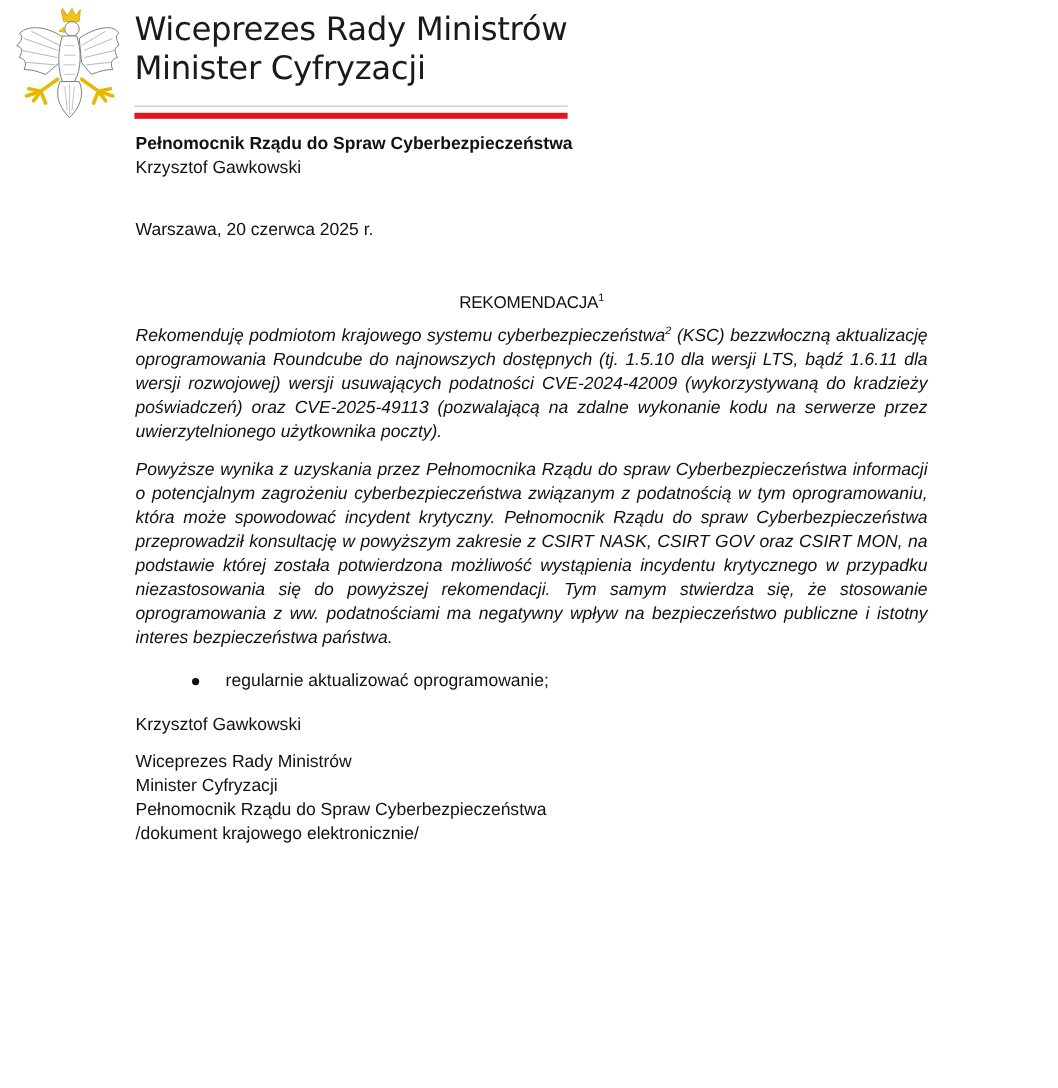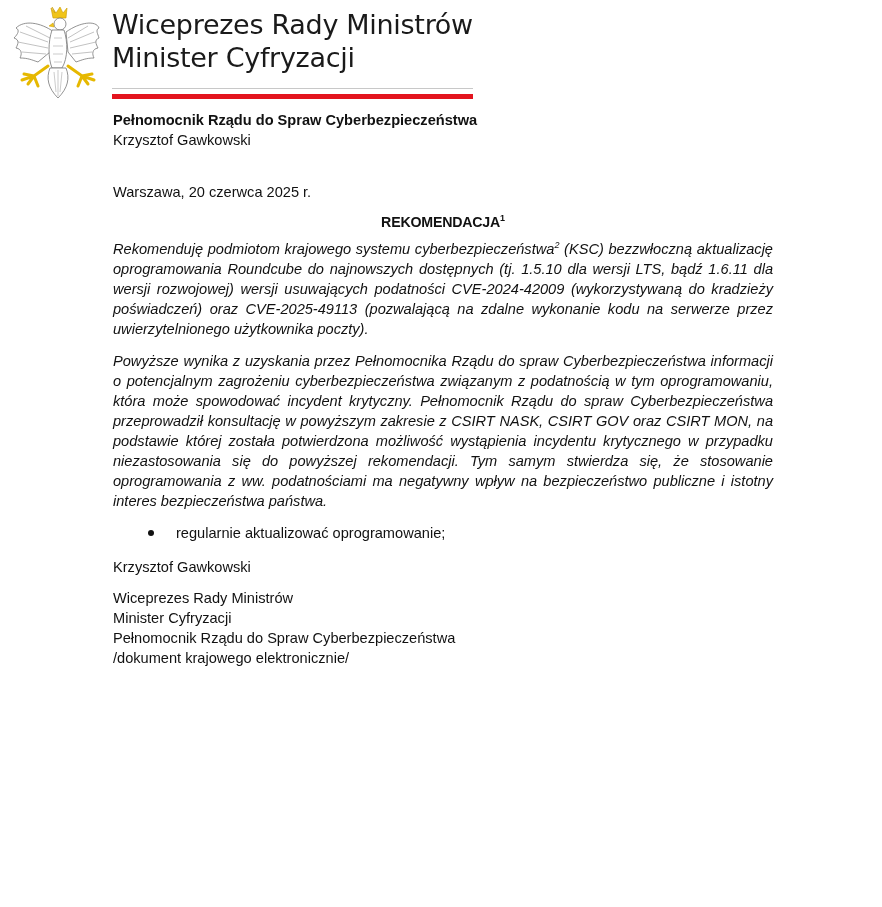--- a/index.html
+++ b/index.html
@@ -15,27 +15,27 @@
       font-size: 27px; line-height: 33px; color: #1a1a1a; letter-spacing: -0.3px;
     }
     .rule-gray { position: absolute; left: 112px; top: 88px; width: 361px; height: 1px; background: #c8c8c8; }
     .rule-red  { position: absolute; left: 112px; top: 94px; width: 361px; height: 5px; background: #e3141e; }
 
     .doc { position: absolute; left: 113px; top: 110px; width: 660px; font-size: 14.6px; line-height: 20px; }
     .sender-title { font-weight: bold; }
     .block { margin: 0; }
     .gap20 { height: 20px; }
     .title {
-      text-align: center; font-weight: bold; margin-top: 6px; margin-bottom: 7px;
+      text-align: center; font-weight: normal; margin-top: 36px; margin-bottom: 7px;
       font-size: 14.2px; letter-spacing: -0.2px;
     }
     .title sup { font-size: 9px; }
     p.para { margin: 0 0 12px 0; text-align: justify; font-style: italic; }
     p.para sup { font-size: 9px; line-height: 0; }
-    ul.recs { list-style: none; margin: 4px; padding: 0; }
+    ul.recs { list-style: none; margin: 16px; padding: 0; }
     ul.recs li { position: relative; padding-left: 59px; height: 20px; margin-bottom: 12px; }
     ul.recs li .bullet {
       position: absolute; left: 31px; top: 7px; width: 6px; height: 6px; border-radius: 50%; background: #111;
     }
     .signer { margin-top: 14px; }
     .sig-block { margin-top: 11px; }
   </style>
 </head>
 <body>
 

